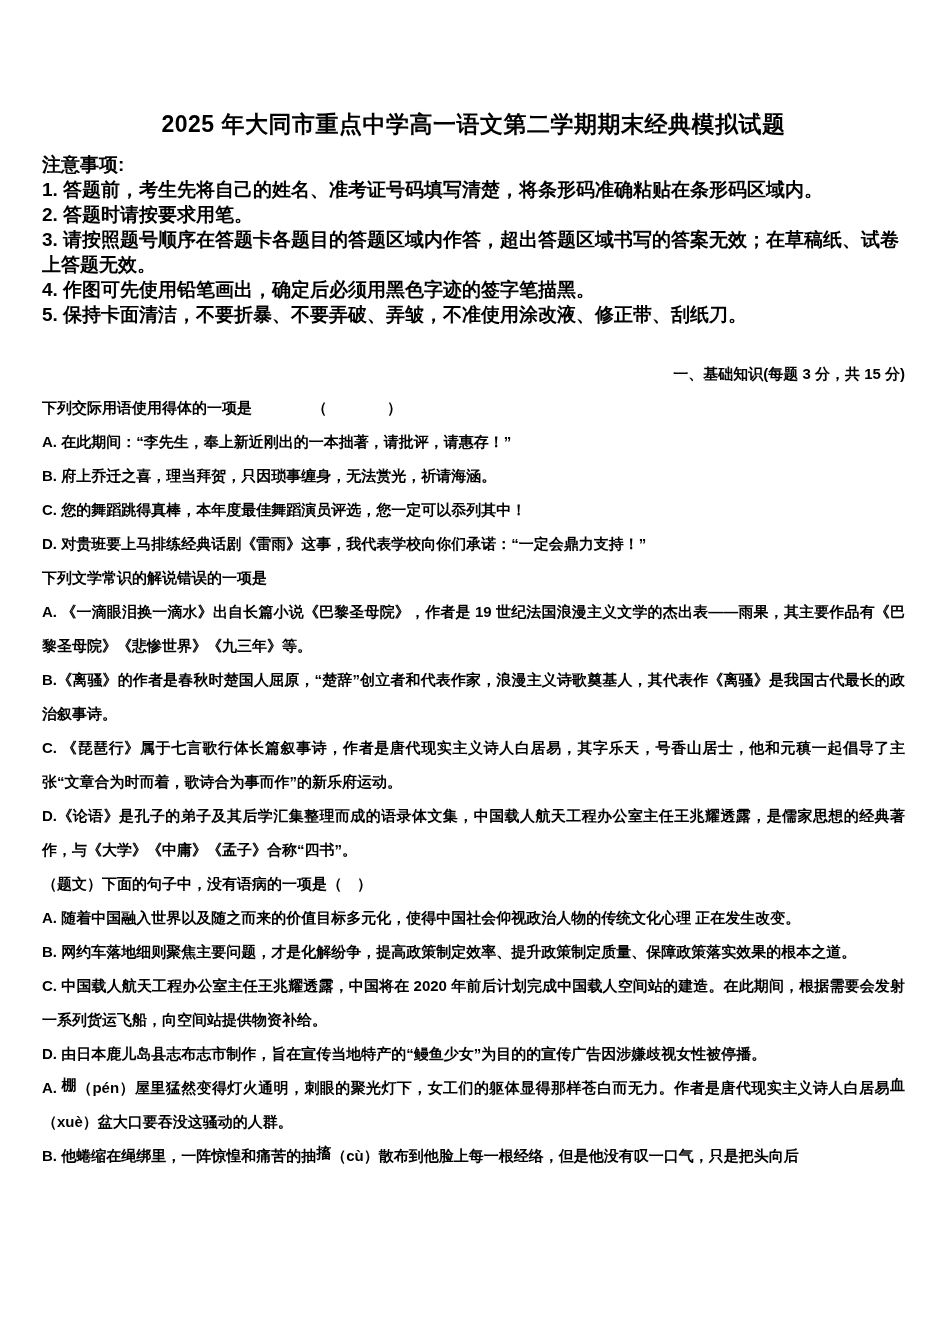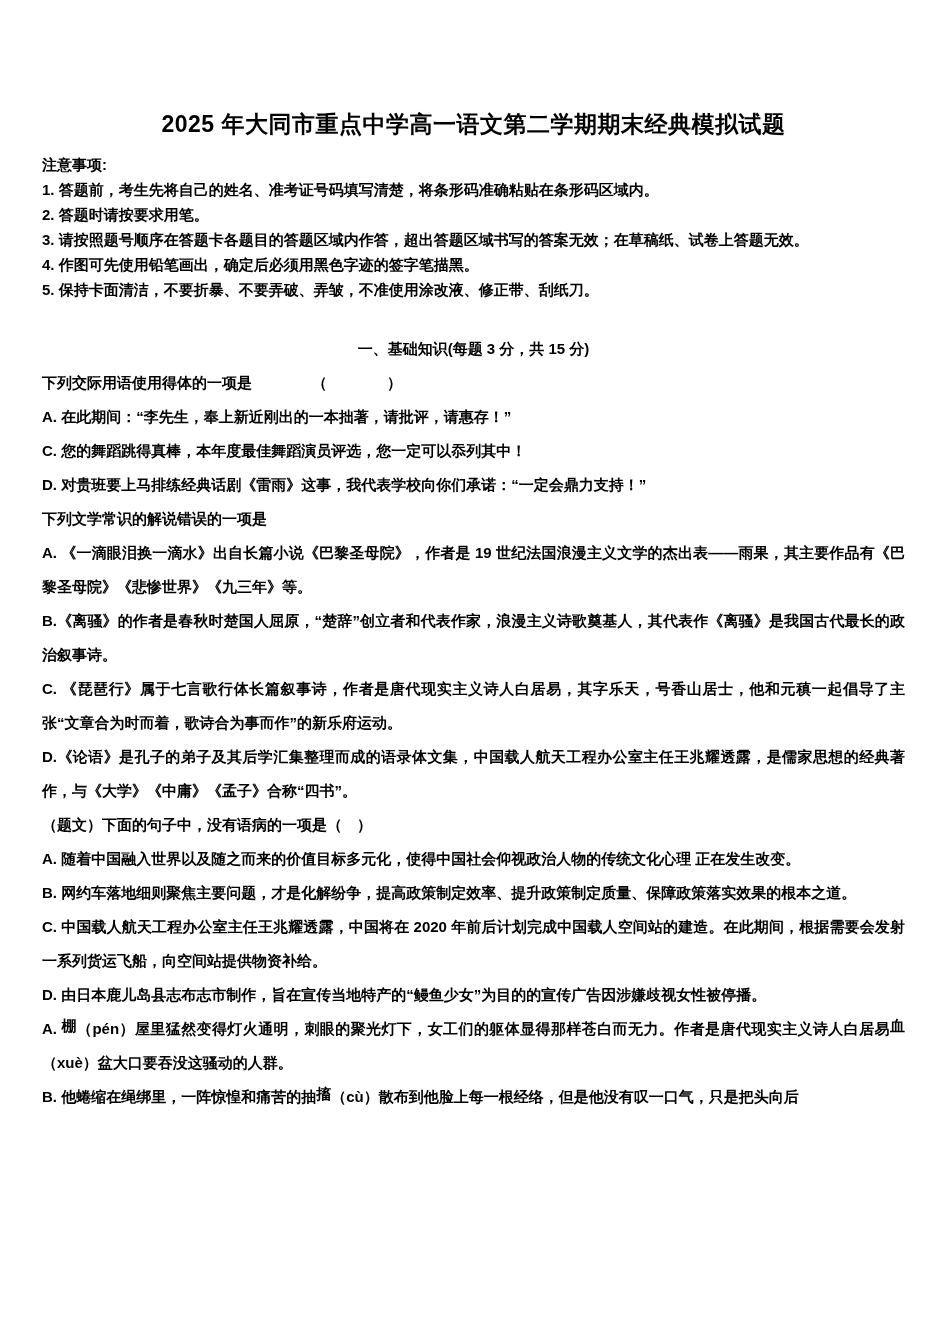--- a/index.html
+++ b/index.html
@@ -24,36 +24,36 @@
     font-weight: 800;
     line-height: 36px;
     text-align: center;
     letter-spacing: 0.5px;
   }
   .notices {
     margin-top: 10px;
   }
   .notices p {
     margin: 0;
-    font-size: 15px;
+    font-size: 19px;
     font-weight: 600;
     line-height: 25px;
   }
   .bodytext {
     margin-top: 30px;
   }
   .bodytext p {
     margin: 0;
     font-size: 15px;
     font-weight: 600;
     line-height: 34px;
     text-align: justify;
   }
   .bodytext p.heading {
-    text-align: center;
+    text-align: right;
   }
   .dotted {
     position: relative;
     top: -3px;
   }
 </style>
 </head>
 <body>
 
 <div class="page">
@@ -67,20 +67,21 @@
     <p>3. 请按照题号顺序在答题卡各题目的答题区域内作答，超出答题区域书写的答案无效；在草稿纸、试卷上答题无效。</p>
     <p>4. 作图可先使用铅笔画出，确定后必须用黑色字迹的签字笔描黑。</p>
     <p>5. 保持卡面清洁，不要折暴、不要弄破、弄皱，不准使用涂改液、修正带、刮纸刀。</p>
   </div>
 
   <div class="bodytext">
     <p class="heading">一、基础知识(每题 3 分，共 15 分)</p>
 
     <p>下列交际用语使用得体的一项是　　　　（　　　　）</p>
     <p>A. 在此期间：“李先生，奉上新近刚出的一本拙著，请批评，请惠存！”</p>
+    <p>B. 府上乔迁之喜，理当拜贺，只因琐事缠身，无法赏光，祈请海涵。</p>
     <p>C. 您的舞蹈跳得真棒，本年度最佳舞蹈演员评选，您一定可以忝列其中！</p>
     <p>D. 对贵班要上马排练经典话剧《雷雨》这事，我代表学校向你们承诺：“一定会鼎力支持！”</p>
 
     <p>下列文学常识的解说错误的一项是</p>
     <p>A. 《一滴眼泪换一滴水》出自长篇小说《巴黎圣母院》，作者是 19 世纪法国浪漫主义文学的杰出表——雨果，其主要作品有《巴黎圣母院》《悲惨世界》《九三年》等。</p>
     <p>B.《离骚》的作者是春秋时楚国人屈原，“楚辞”创立者和代表作家，浪漫主义诗歌奠基人，其代表作《离骚》是我国古代最长的政治叙事诗。</p>
     <p>C. 《琵琶行》属于七言歌行体长篇叙事诗，作者是唐代现实主义诗人白居易，其字乐天，号香山居士，他和元稹一起倡导了主张“文章合为时而着，歌诗合为事而作”的新乐府运动。</p>
     <p>D.《论语》是孔子的弟子及其后学汇集整理而成的语录体文集，中国载人航天工程办公室主任王兆耀透露，是儒家思想的经典著作，与《大学》《中庸》《孟子》合称“四书”。</p>
 
     <p>（题文）下面的句子中，没有语病的一项是（　）</p>

